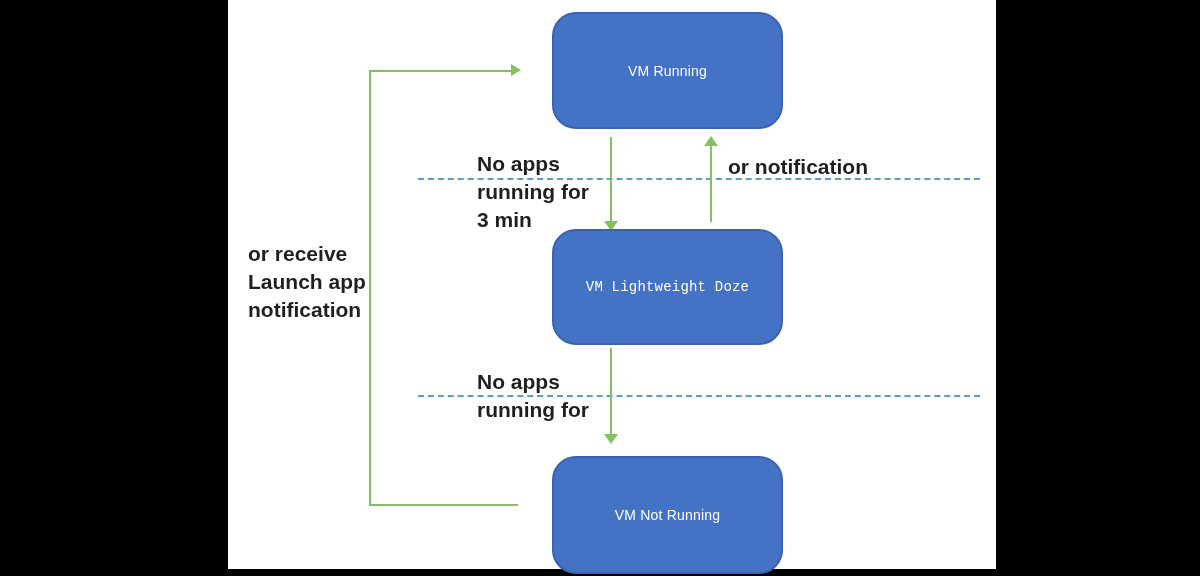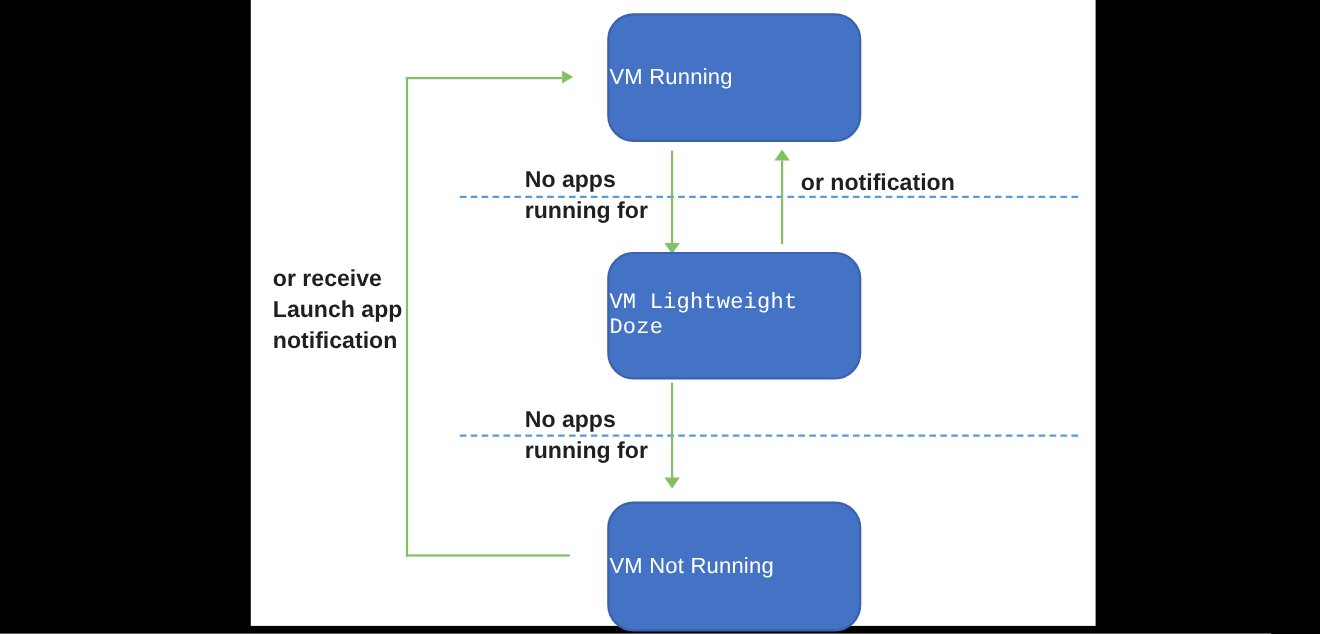--- a/index.html
+++ b/index.html
@@ -27,21 +27,22 @@
     position: absolute;
     left: 324px;
     width: 231px;
     box-sizing: border-box;
     background: var(--box-fill, #4472c4);
     border: 2px solid var(--box-border, #3a62ae);
     border-radius: 24px;
     color: var(--box-text, #fff);
     display: flex;
     align-items: center;
-    font-size: 20px;
+    justify-content: center;
+    font-size: 14px;
     letter-spacing: 0.2px;
   }
   #box-running    { top: 12px;  height: 117px; }
   #box-doze       { top: 229px; height: 116px; font-family: Liberation Mono, monospace; }
   #box-notrunning { top: 445px; height: 118px; margin-top: 11px; }
 
   
   .gline {
     position: absolute;
     background: var(--arrow-green, #82c163);
@@ -133,20 +134,21 @@
   <div class="node" id="box-doze">
     <span>VM Lightweight Doze</span>
   </div>
   <div class="node" id="box-notrunning">
     <span>VM Not Running</span>
   </div>
 
   <div class="lbl" id="lbl-3min">
     <div>No apps</div>
     <div>running for</div>
+    <div>3 min</div>
   </div>
 
   <div class="lbl" id="lbl-user">
     <div>or notification</div>
   </div>
 
   <div class="lbl" id="lbl-launch">
     <div>or receive</div>
     <div>Launch app</div>
     <div>notification</div>

